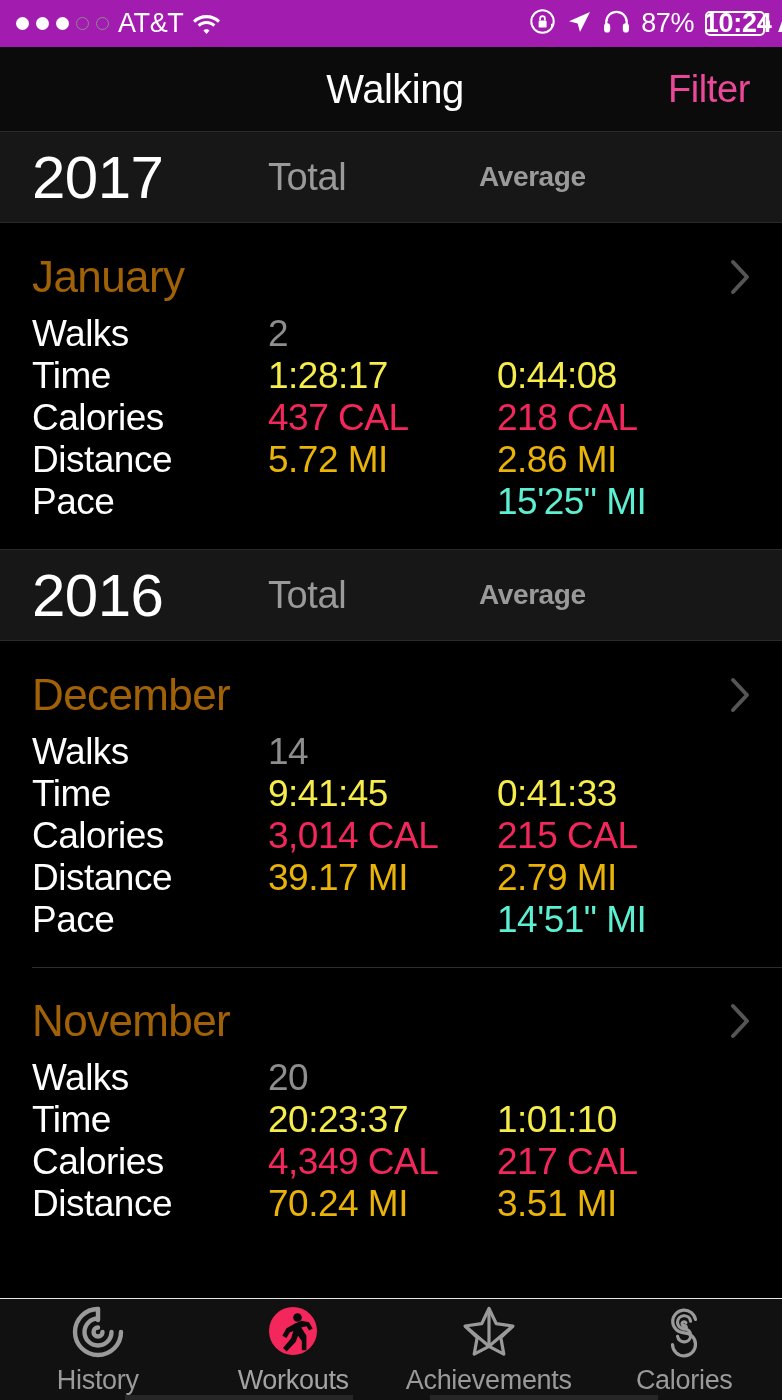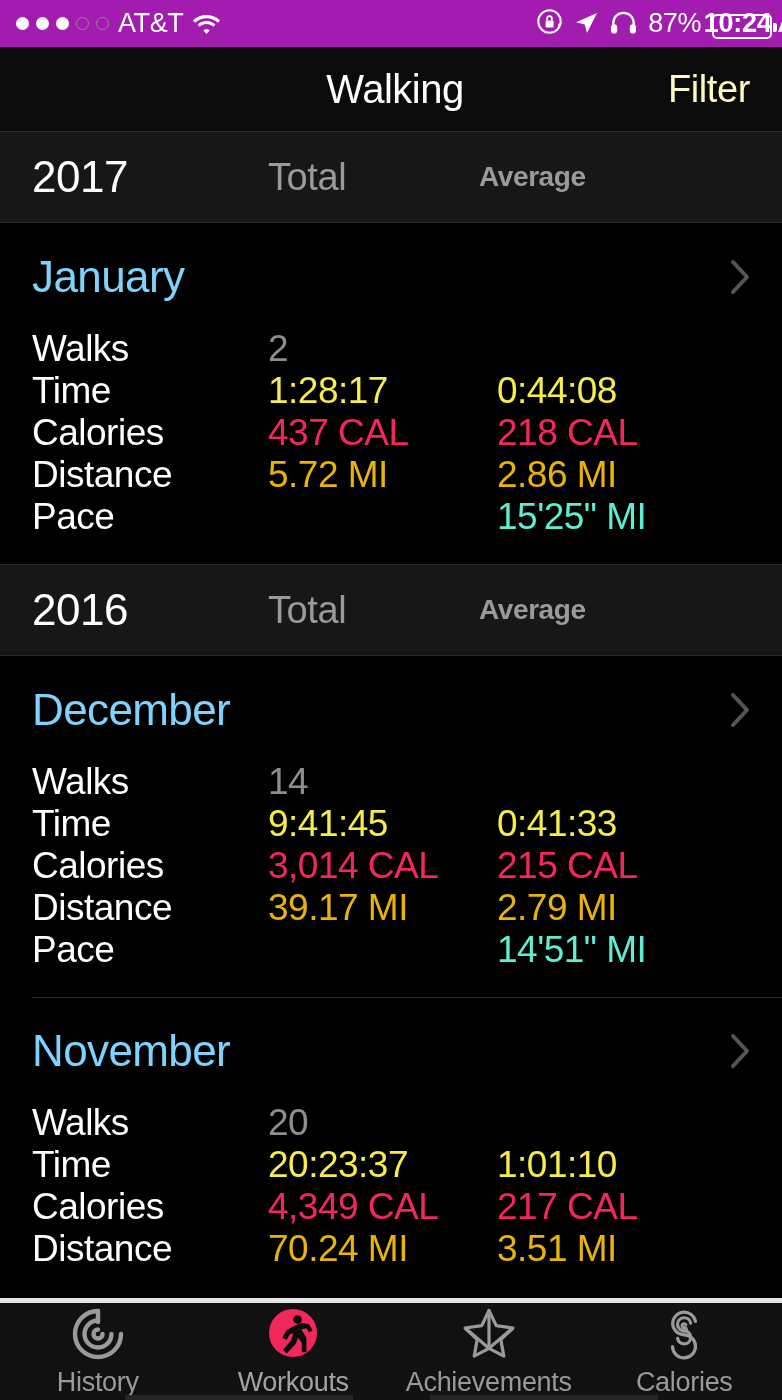--- a/index.html
+++ b/index.html
@@ -21,21 +21,21 @@
   .dots { display:flex; align-items:center; gap:7px; }
   .dot { width:13px; height:13px; border-radius:50%; }
   .dot.filled { background:#fff; }
   .dot.empty { background:transparent; border:1.6px solid #8c8c8c; }
   .carrier { color:#fff; font-size:27px; letter-spacing:-0.4px; }
   .wifi { width:29px; height:22px; position:relative; }
   .sb-center {
     position:absolute; left:12px; width:782px; text-align:right;
     color:#fff; font-size:27px; font-weight:bold; letter-spacing:-0.3px;margin-left:25px;
   }
-  .sb-right { position:absolute; right:10px; display:flex; align-items:flex-end; gap:11px; }
+  .sb-right { position:absolute; right:17px; display:flex; align-items:center; gap:11px; }
   .battpct { color:#fff; font-size:27px; letter-spacing:-0.4px; }
   .battery {
     width:60px; height:25px; border:2.4px solid #fff; border-radius:5px;
     position:relative; padding:2px;
   }
   .battery::after {
     content:''; position:absolute; right:-7px; top:7px;
     width:4px; height:9px; background:#fff; border-radius:0 2px 2px 0;
   }
   .batt-fill { height:100%; width:100%; background:#fff; border-radius:2px; }
@@ -57,48 +57,48 @@
     background:#000; overflow:hidden;
   }
 
   .year-header {
     height:92px; background:#171717;
     border-top:1px solid #2a2a2a; border-bottom:1px solid #2a2a2a;
     position:relative;
   }
   .yh-year {
     position:absolute; left:32px; top:50%; transform:translateY(-50%);
-    color:#fff; font-size:44px; letter-spacing:-0.5px;
+    color:#fff; font-size:60px; letter-spacing:-0.5px;
   }
   .yh-total {
     position:absolute; left:268px; top:50%; transform:translateY(-50%);
     color:#9a9a9a; font-size:38px; letter-spacing:-0.4px;
   }
   .yh-avg {
     position:absolute; left:479px; top:50%; transform:translateY(-50%);
     color:#9a9a9a; font-size:28px; letter-spacing:-0.4px;font-weight:bold;
   }
 
   .month-block { position:relative; padding-top:18px; }
   .month-block.with-rule::before {
     content:''; position:absolute; top:0; left:32px; right:0;
     height:1px; background:#2e2e2e;
   }
   .month-head { position:relative; height:72px; }
   .month-name {
     position:absolute; left:32px; top:50%; transform:translateY(-50%);
-    color:#7dd3fc; font-size:44px; letter-spacing:-0.6px;
+    color:#a16207; font-size:44px; letter-spacing:-0.6px;
   }
   .chevron {
     position:absolute; right:30px; top:50%; transform:translateY(-50%);
     width:22px; height:36px;
   }
   .chevron svg { display:block; }
 
-  .stats { position:relative;margin-top:15px; }
+  .stats { position:relative; }
   .stat-row { position:relative; height:42px; }
   .stat-label {
     position:absolute; left:32px; top:50%; transform:translateY(-50%);
     color:#fff; font-size:37px; letter-spacing:-0.5px; white-space:nowrap;
   }
   .stat-total {
     position:absolute; left:268px; top:50%; transform:translateY(-50%);
     font-size:37px; letter-spacing:-0.5px; white-space:nowrap;
   }
   .stat-avg {
@@ -109,21 +109,21 @@
   .c-time { color:#f7ed4a; }
   .c-cal { color:#f4275c; }
   .c-dist { color:#eab308; }
   .c-pace { color:#5cefd2; }
 
   .month-gap { height:26px; }
 
   
   .tabbar {
     position:absolute; bottom:0; left:0; width:782px; height:102px;
-    background:#111111; border-top:5px solid #e5e5e5;
+    background:#111111; border-top:1px solid #e5e5e5;
     display:flex;
   }
   .tab {
     flex:1; display:flex; flex-direction:column;
     align-items:center; justify-content:center; gap:4px;
   }
   .tab-icon { height:58px; display:flex; align-items:center; justify-content:center; }
   .tab-label { font-size:27px; letter-spacing:-0.3px; color:#9a9a9a; }
   .tab.active .tab-label { color:#a3a3a3;text-align:right; }
   .home-indicator {
@@ -180,21 +180,21 @@
       </span>
       <span class="battpct">87%</span>
       <span class="battery">
         <span class="batt-fill"></span>
       </span>
     </div>
   </div>
 
   <div class="navbar">
     <span class="nav-title">Walking</span>
-    <span class="nav-right" style="color:#fef9c3;margin-left:40px;">Filter</span>
+    <span class="nav-right" style="color:#ec4899;margin-left:40px;">Filter</span>
   </div>
 
   <div class="content">
 
     <div class="year-header">
       <span class="yh-year">2017</span>
       <span class="yh-total">Total</span>
       <span class="yh-avg">Average</span>
     </div>
 

